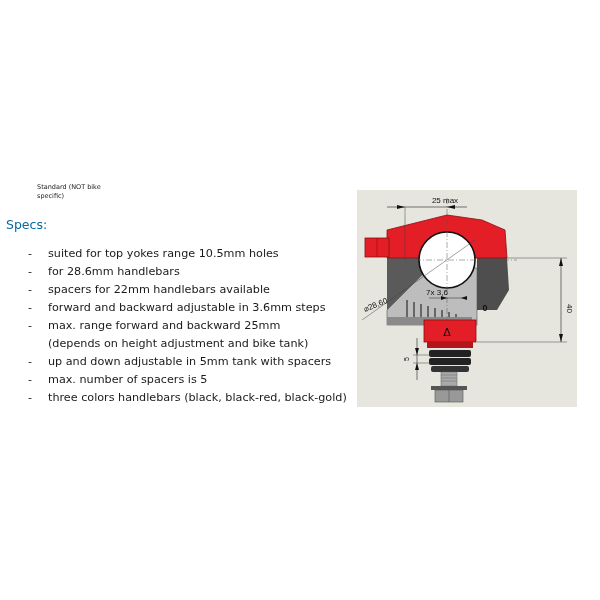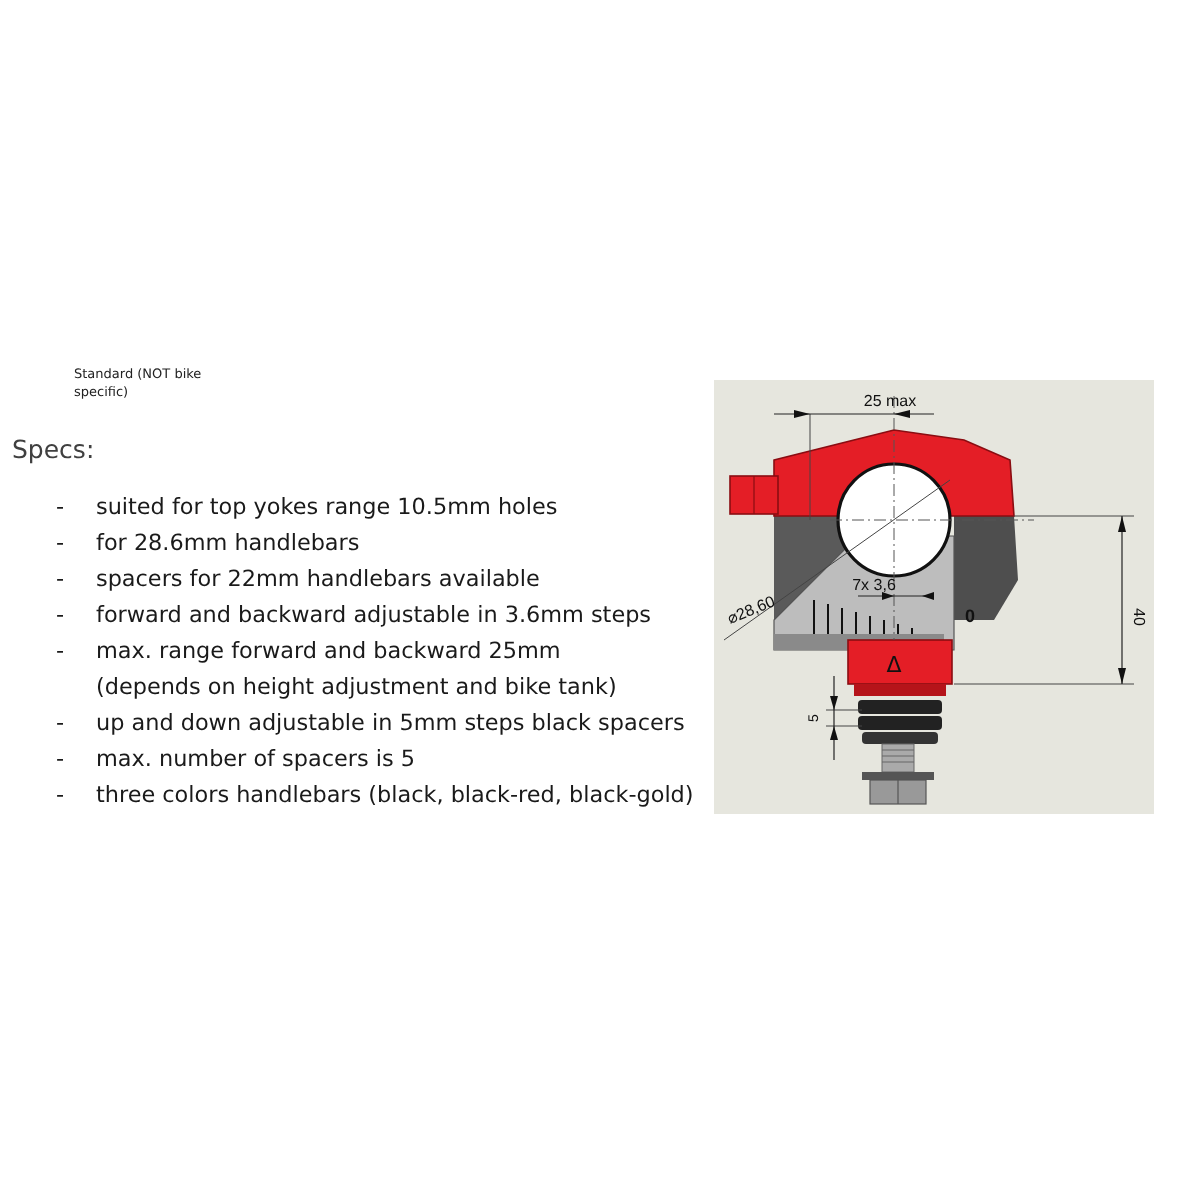--- a/index.html
+++ b/index.html
@@ -1,20 +1,20 @@
 <!DOCTYPE html>
 <html><head>
 <meta charset="utf-8">
 <style>
   html, body { margin: 0; padding: 0; background: #ffffff; }
   body { width: 600px; height: 600px; position: relative; overflow: hidden;
          font-family: "DejaVu Sans", sans-serif; color: #1a1a1a; }
   .subtitle { position: absolute; left: 37px; top: 183px; width: 90px;
               font-size: 6.5px; font-weight: normal; line-height: 9px; color: #222; }
-  .specs-title { position: absolute; left: 6px; top: 217px; font-size: 12.5px; color: #404040; }
+  .specs-title { position: absolute; left: 6px; top: 217px; font-size: 12.5px; color: #0369a1; }
   .spec-list { position: absolute; left: 0; top: 247px; margin: 0; padding: 0; list-style: none; }
   .spec-item { position: relative; height: 18px; font-size: 11.2px; line-height: 14px; white-space: nowrap; }
   .spec-item .dash { position: absolute; left: 28px; top: 0; }
   .spec-item .txt { position: absolute; left: 48px; top: 0; }
   .spec-item.cont { height: 18px; }
   .diagram { position: absolute; left: 357px; top: 190px; width: 220px; height: 217px; background: #e6e6de; }
   .diagram svg { position: absolute; left: 0; top: 0; }
 </style>
 </head>
 <body>
@@ -42,21 +42,21 @@
   <li class="spec-item">
       <span class="dash">-</span>
       <span class="txt">max. range forward and backward 25mm</span>
     </li>
   <li class="spec-item cont">
       <span class="dash"></span>
       <span class="txt">(depends on height adjustment and bike tank)</span>
     </li>
   <li class="spec-item">
       <span class="dash">-</span>
-      <span class="txt">up and down adjustable in 5mm steps black spacers</span>
+      <span class="txt">up and down adjustable in 5mm tank with spacers</span>
     </li>
   <li class="spec-item">
       <span class="dash">-</span>
       <span class="txt">max. number of spacers is 5</span>
     </li>
   <li class="spec-item">
       <span class="dash">-</span>
       <span class="txt">three colors handlebars (black, black-red, black-gold)</span>
     </li>
 </ul>

